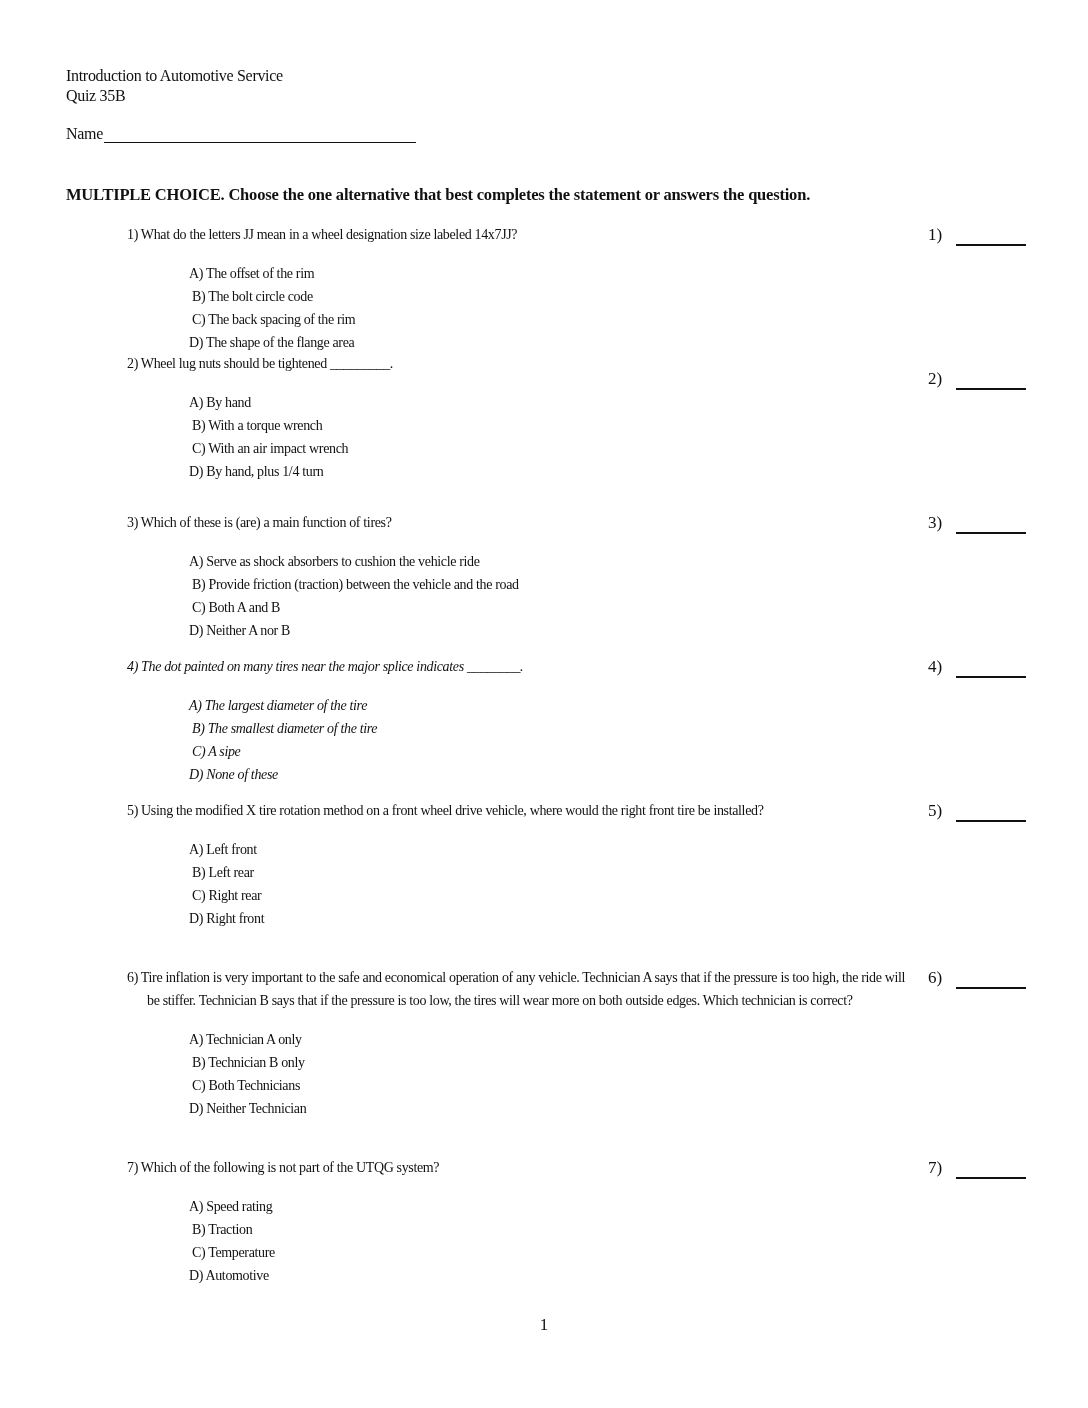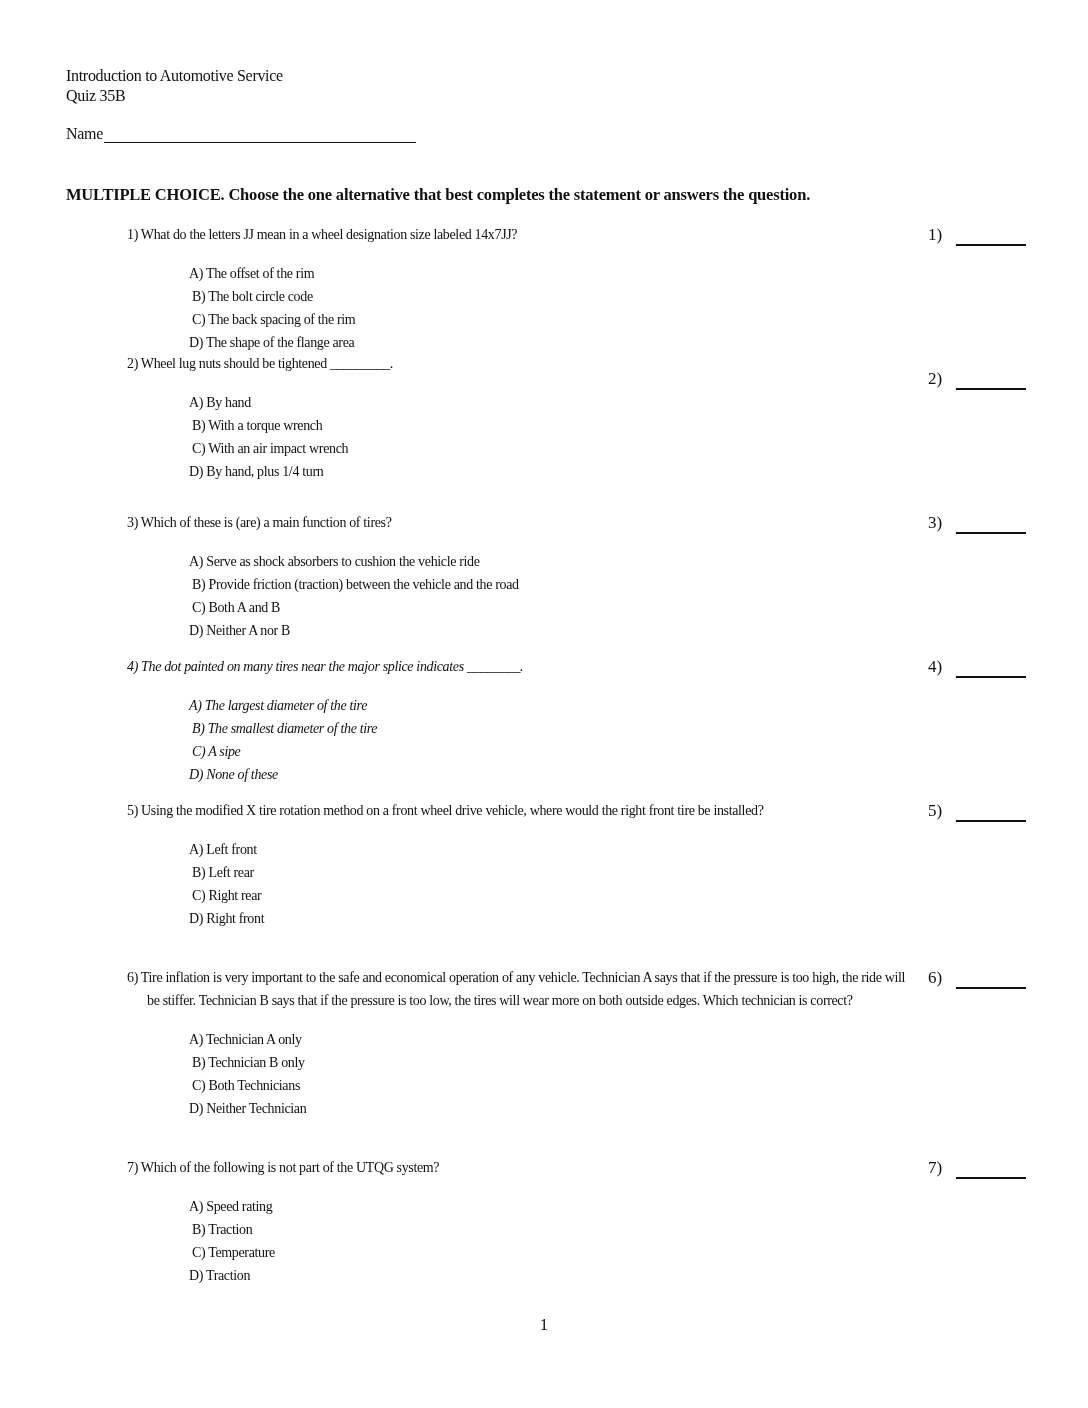--- a/index.html
+++ b/index.html
@@ -199,21 +199,21 @@
   <span class="answer-num">6)</span>
   <span class="answer-line"></span>
 </div>
 
 <div class="question" style="top:1156px;">
   <span class="stem">7) Which of the following is not part of the UTQG system?</span>
   <ul class="choices">
     <li class="choice">A) Speed rating</li>
     <li class="choice indent">B) Traction</li>
     <li class="choice indent">C) Temperature</li>
-    <li class="choice">D) Traction</li>
+    <li class="choice">D) Automotive</li>
   </ul>
 </div>
 <div class="answer-slot" style="top:1156px;">
   <span class="answer-num">7)</span>
   <span class="answer-line"></span>
 </div>
 
 <div class="page-number">1</div>
 
 </body></html>

